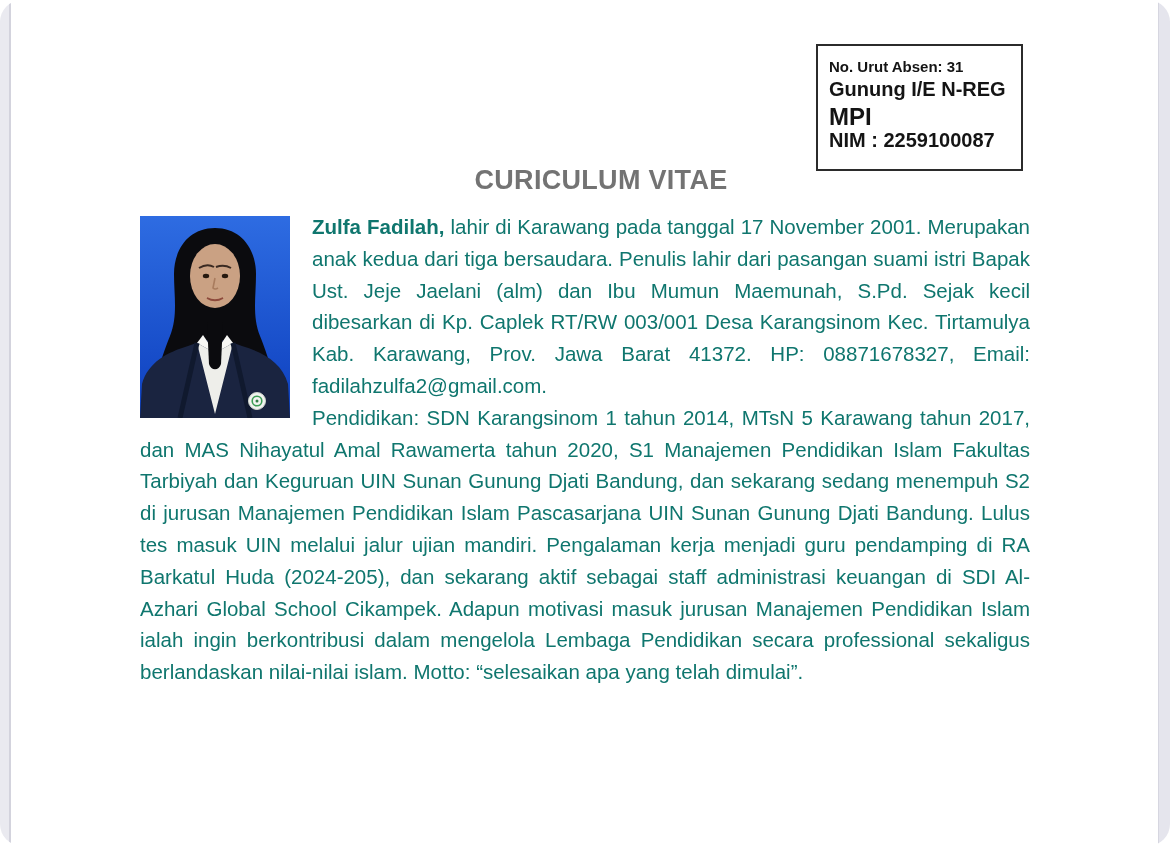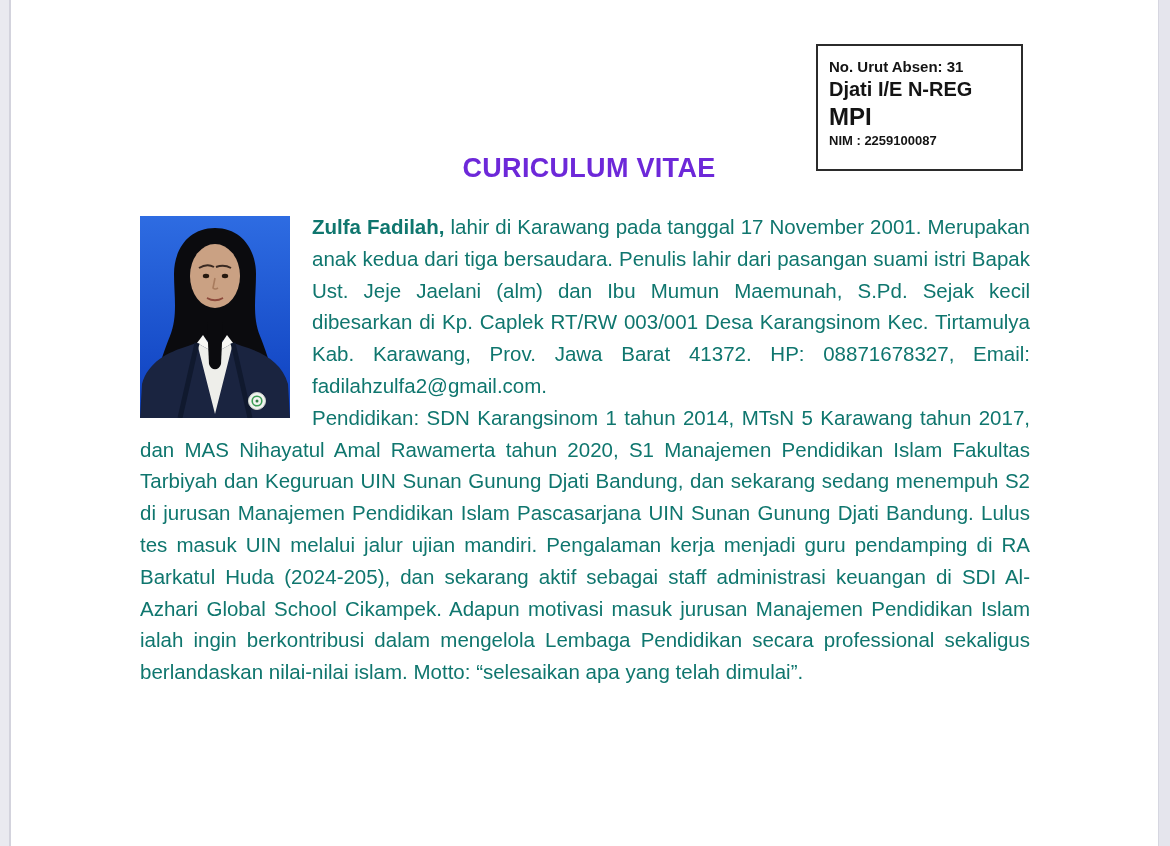--- a/index.html
+++ b/index.html
@@ -3,20 +3,21 @@
 <meta charset="utf-8">
 <style>
   html, body { margin: 0; padding: 0; background: #ffffff; }
   .viewport {
     position: relative;
     width: 1170px;
     height: 846px;
     background: #ffffff;
     overflow: hidden;
     font-family: "Liberation Sans", sans-serif;
+    border-radius: 22px;
   }
   
   .edge-left {
     position: absolute; left: 0; top: 0; bottom: 0;
     width: 9px; background: #eaeaf0;
     border-right: 2px solid #d3d3dd;
   }
   .edge-right {
     position: absolute; right: 0; top: 0; bottom: 0;
     width: 11px; background: #e5e5ed;
@@ -28,29 +29,29 @@
     width: 207px; height: 127px;
     box-sizing: border-box;
     border: 2px solid #2b2b2b;
     background: #ffffff;
     padding: 11px 11px;
     color: #141414;
   }
   .box-l1 { font-size: 15px;   font-weight: 700; line-height: 19px; }
   .box-l2 { font-size: 20px;   font-weight: 700; line-height: 27px; }
   .box-l3 { font-size: 24px;   font-weight: 700; line-height: 27px; }
-  .box-l4 { font-size: 13px; font-weight: 700; line-height: 21px; }
+  .box-l4 { font-size: 20px; font-weight: 700; line-height: 21px; }
   
   .doc-title {
     position: absolute; left: 140px; top: 149px;
-    width: 890px; margin: 4px;
+    width: 890px; margin: 16px;
     text-align: center;
     font-size: 27px; font-weight: 700;
     letter-spacing: 0.3px;
-    color: #6d28d9;
+    color: #737373;
   }
   
   .content {
     position: absolute; left: 140px; top: 211px;
     width: 890px;
     font-size: 20.5px;
     line-height: 31.8px;
     color: #0f766e;
     text-align: justify;
   }
@@ -66,21 +67,21 @@
 </head>
 <body>
 
 <div class="viewport">
 
   <div class="edge-left"></div>
   <div class="edge-right"></div>
 
   <div class="corner-box">
     <div class="box-l1">No. Urut Absen: 31</div>
-    <div class="box-l2">Djati I/E N-REG</div>
+    <div class="box-l2">Gunung I/E N-REG</div>
     <div class="box-l3">MPI</div>
     <div class="box-l4">NIM : 2259100087</div>
   </div>
 
   <h1 class="doc-title">CURICULUM VITAE</h1>
 
   <div class="content">
 
     <div class="photo-frame">
       <svg width="150" height="202" viewBox="0 0 150 202" xmlns="http://www.w3.org/2000/svg">

